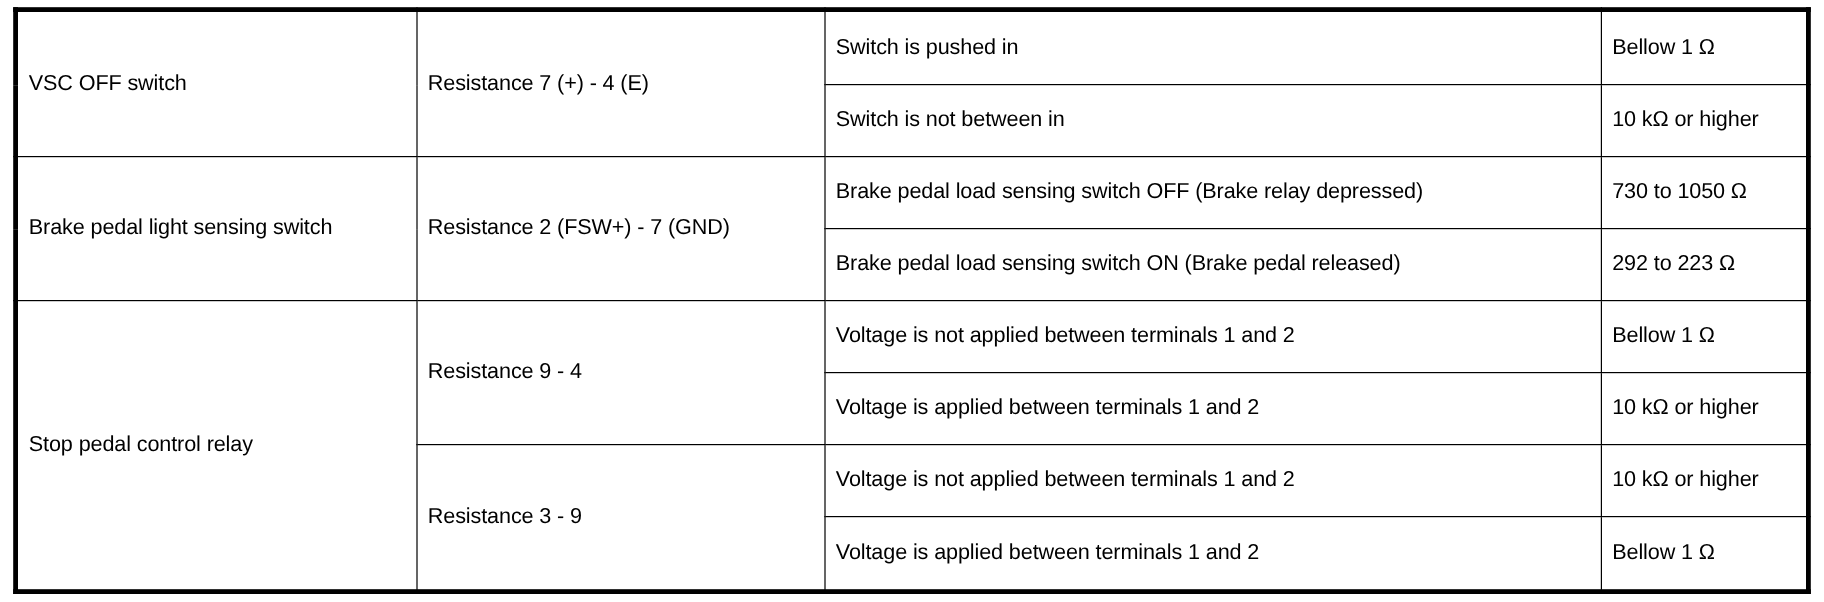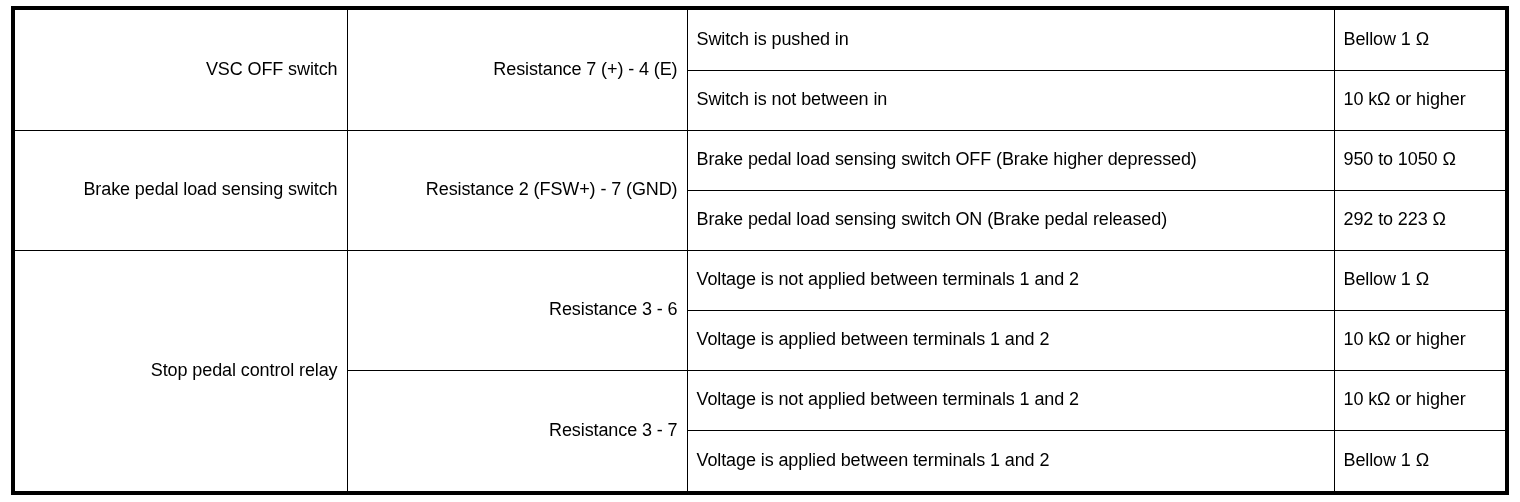--- a/index.html
+++ b/index.html
@@ -51,21 +51,20 @@
   col.c-value { width: 173px; }
 
   
   td.group-top {
     border-top: 3.2px solid #000000;
   }
 
   td.cell-component,
   td.cell-measurement {
     vertical-align: middle;
-    text-align: right;
   }
 
   td.cell-condition {
     vertical-align: middle;
   }
 
   td.cell-value {
     vertical-align: middle;
   }
 </style>
@@ -87,42 +86,42 @@
         <td class="cell-measurement" rowspan="2">Resistance 7 (+) - 4 (E)</td>
         <td class="cell-condition">Switch is pushed in</td>
         <td class="cell-value">Bellow 1 Ω</td>
       </tr>
       <tr>
         <td class="cell-condition">Switch is not between in</td>
         <td class="cell-value">10 kΩ or higher</td>
       </tr>
 
       <tr>
-        <td class="cell-component group-top" rowspan="2">Brake pedal load sensing switch</td>
+        <td class="cell-component group-top" rowspan="2">Brake pedal light sensing switch</td>
         <td class="cell-measurement group-top" rowspan="2">Resistance 2 (FSW+) - 7 (GND)</td>
-        <td class="cell-condition group-top">Brake pedal load sensing switch OFF (Brake higher depressed)</td>
-        <td class="cell-value group-top">950 to 1050 Ω</td>
+        <td class="cell-condition group-top">Brake pedal load sensing switch OFF (Brake relay depressed)</td>
+        <td class="cell-value group-top">730 to 1050 Ω</td>
       </tr>
       <tr>
         <td class="cell-condition group-top">Brake pedal load sensing switch ON (Brake pedal released)</td>
         <td class="cell-value group-top">292 to 223 Ω</td>
       </tr>
 
       <tr>
         <td class="cell-component group-top" rowspan="4">Stop pedal control relay</td>
-        <td class="cell-measurement group-top" rowspan="2">Resistance 3 - 6</td>
+        <td class="cell-measurement group-top" rowspan="2">Resistance 9 - 4</td>
         <td class="cell-condition group-top">Voltage is not applied between terminals 1 and 2</td>
         <td class="cell-value group-top">Bellow 1 Ω</td>
       </tr>
       <tr>
         <td class="cell-condition group-top">Voltage is applied between terminals 1 and 2</td>
         <td class="cell-value group-top">10 kΩ or higher</td>
       </tr>
       <tr>
-        <td class="cell-measurement group-top" rowspan="2">Resistance 3 - 7</td>
+        <td class="cell-measurement group-top" rowspan="2">Resistance 3 - 9</td>
         <td class="cell-condition group-top">Voltage is not applied between terminals 1 and 2</td>
         <td class="cell-value group-top">10 kΩ or higher</td>
       </tr>
       <tr>
         <td class="cell-condition">Voltage is applied between terminals 1 and 2</td>
         <td class="cell-value">Bellow 1 Ω</td>
       </tr>
 
     </tbody>
   </table>

